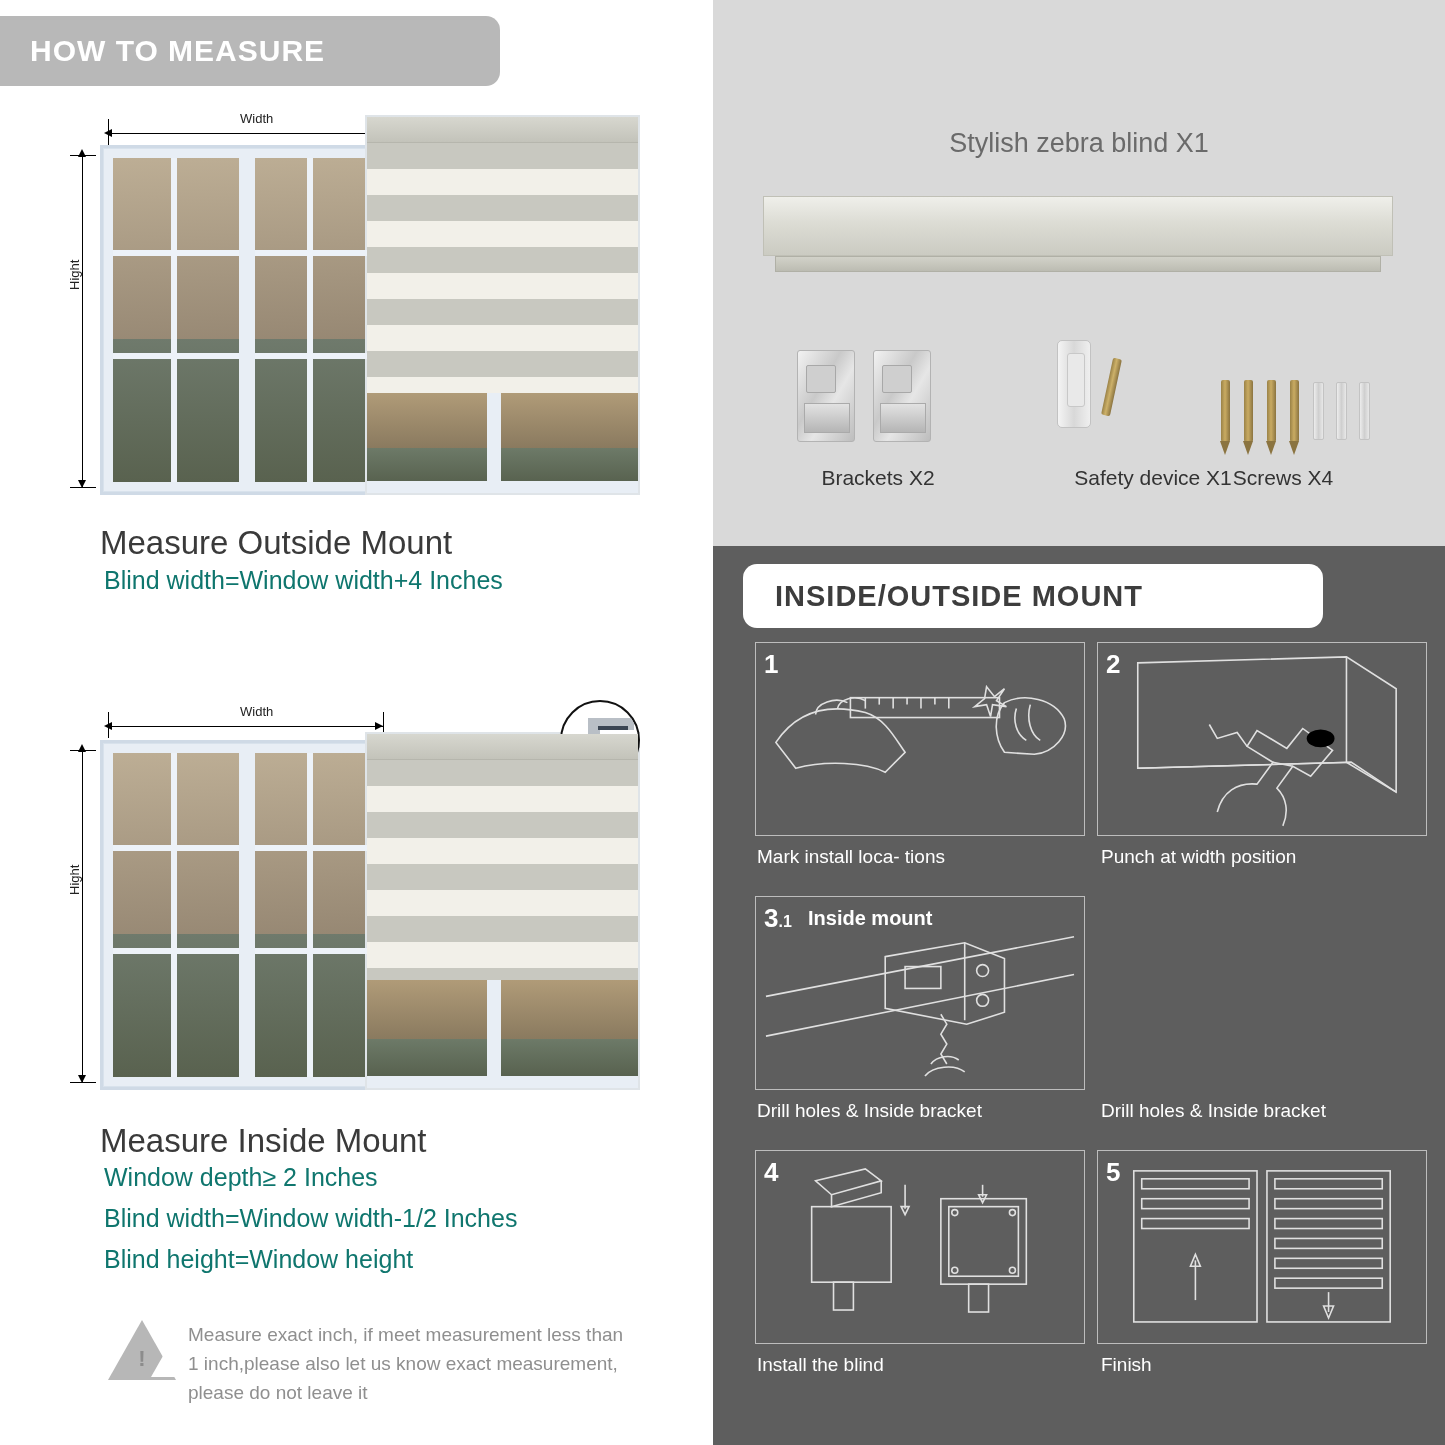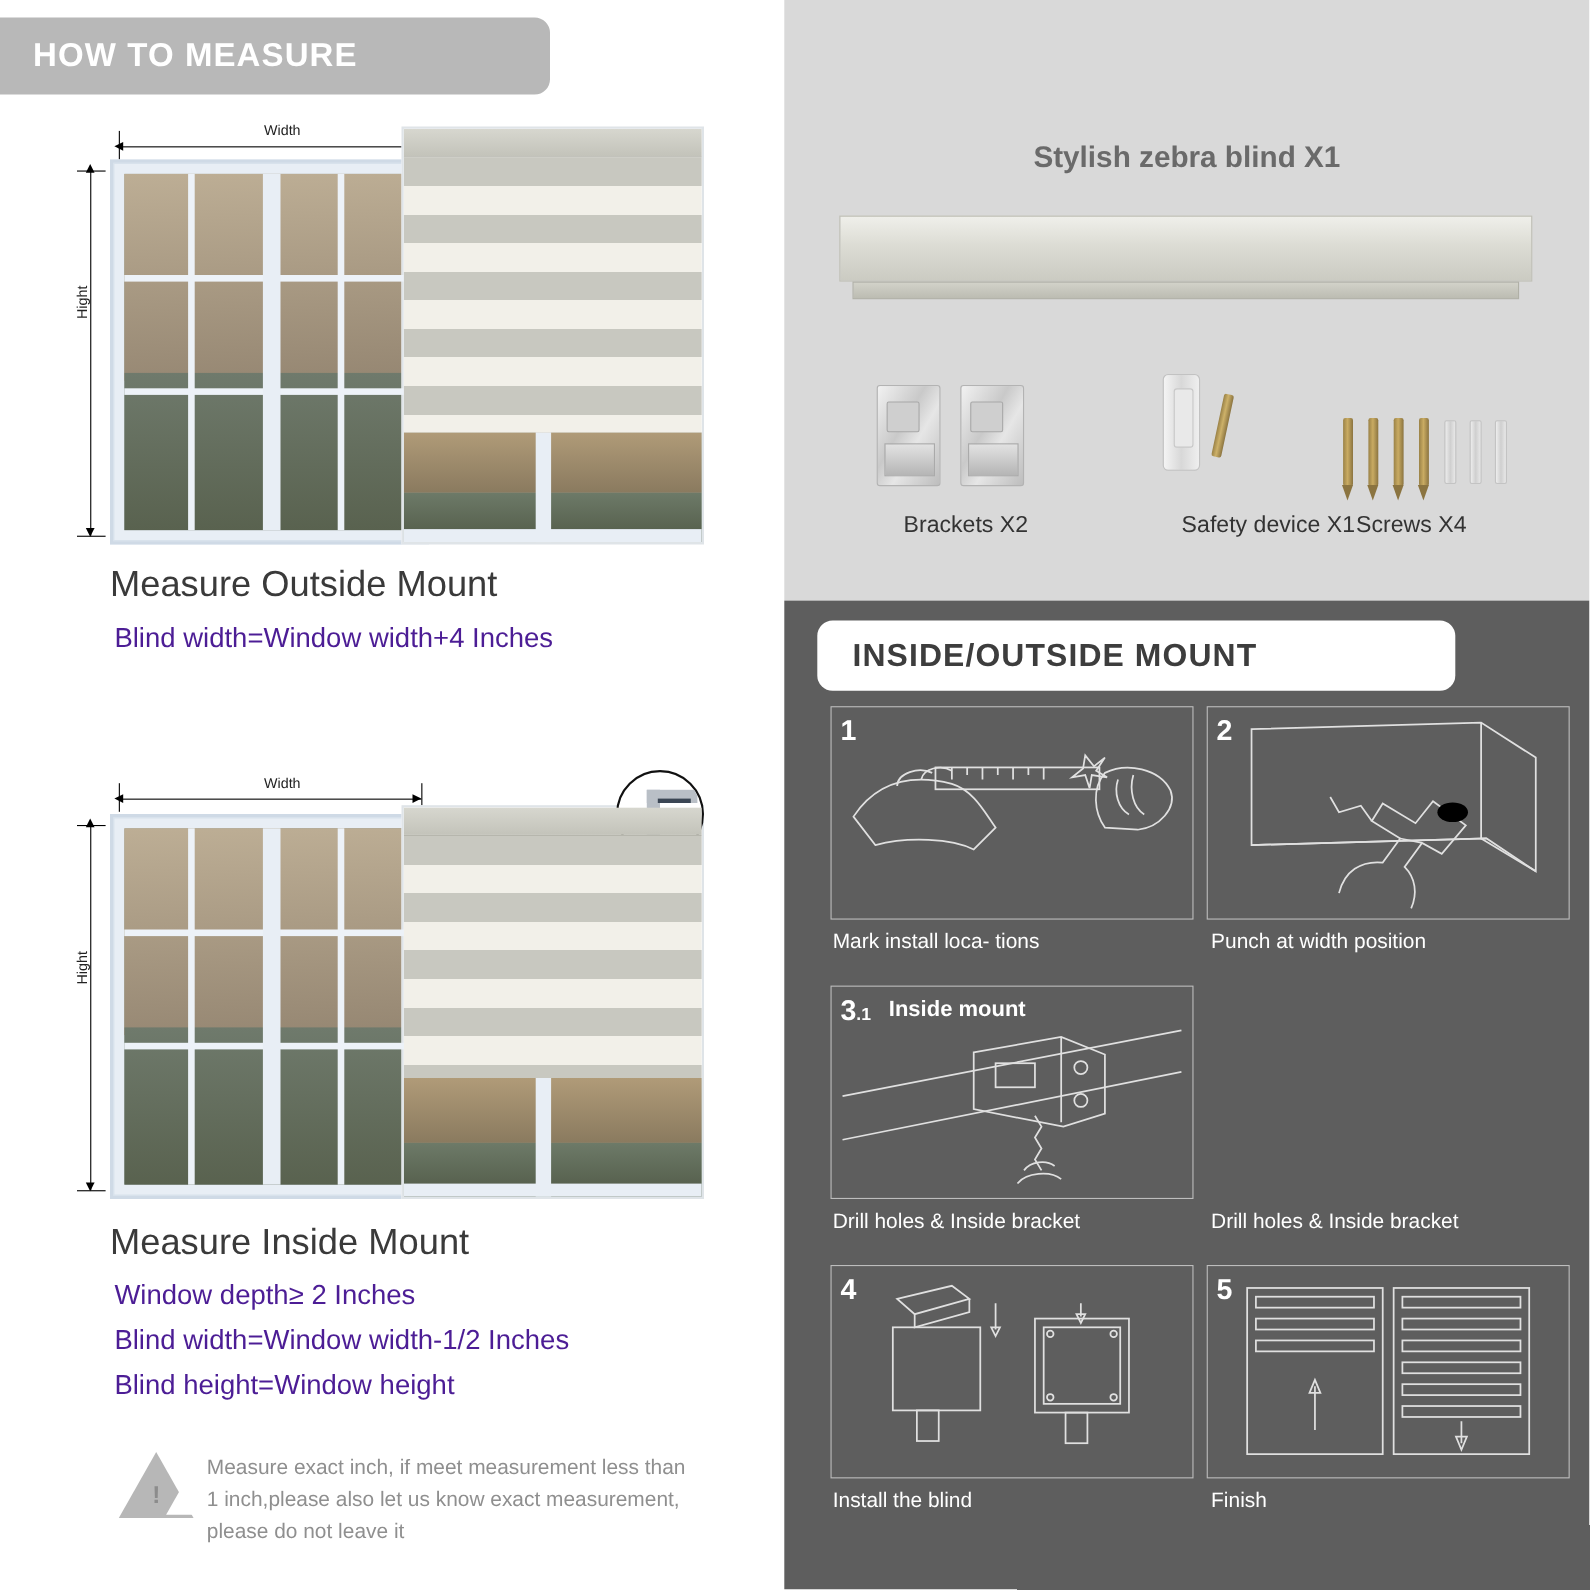--- a/index.html
+++ b/index.html
@@ -104,25 +104,25 @@
     background:linear-gradient(180deg,#b09b78,#8a7a5f);
   }
   .blind-window:after {
     content:""; position:absolute; left:0; bottom:0; right:0; height:45%;
     background:linear-gradient(180deg,#6d7a68,#515a47);
   }
   .blind-sash { position:absolute; background:#e8eef5; z-index:3; }
 
   .section-title {
     position:absolute;
-    font-size:33px; color:#3a3a3a; font-weight:normal;
+    font-size:33px; color:#3a3a3a; font-weight:normal;margin-top:12px;
   }
   .section-line {
     position:absolute;
-    font-size:25px; color:#4c1d95;
+    font-size:25px; color:#0f766e;
   }
 
   .warn-box { position:absolute; }
   .warn-tri {
     position:absolute; width:0; height:0;
     border-left:34px solid transparent;
     border-right:34px solid transparent;
     border-bottom:60px solid #b7b7b7;
   }
   .warn-tri-in {
@@ -155,21 +155,21 @@
     background:#d9d9d9;
   }
   #hdr-included {
     left:30px; top:18px; width:490px; height:68px;
     background:#ffffff; color:#cfcfcf;
     border-radius:14px;
     padding-left:32px;
   }
   .incl-title {
     position:absolute; left:0; right:0; top:128px;
-    text-align:center; font-size:27px; font-weight:bold; color:#6a6a6a;
+    text-align:center; font-size:27px; font-weight:normal; color:#6a6a6a;
   }
   .headrail {
     position:absolute; left:50px; top:196px; width:630px; height:60px;
     background:linear-gradient(180deg,#efefea 0%,#dcdcd4 45%,#cbcbc2 100%);
     border:1px solid #c0c0b6;
   }
   .headrail-lip {
     position:absolute; left:62px; top:256px; width:606px; height:16px;
     background:linear-gradient(180deg,#d2d2c9,#bcbcb2);
     border:1px solid #b0b0a6;

